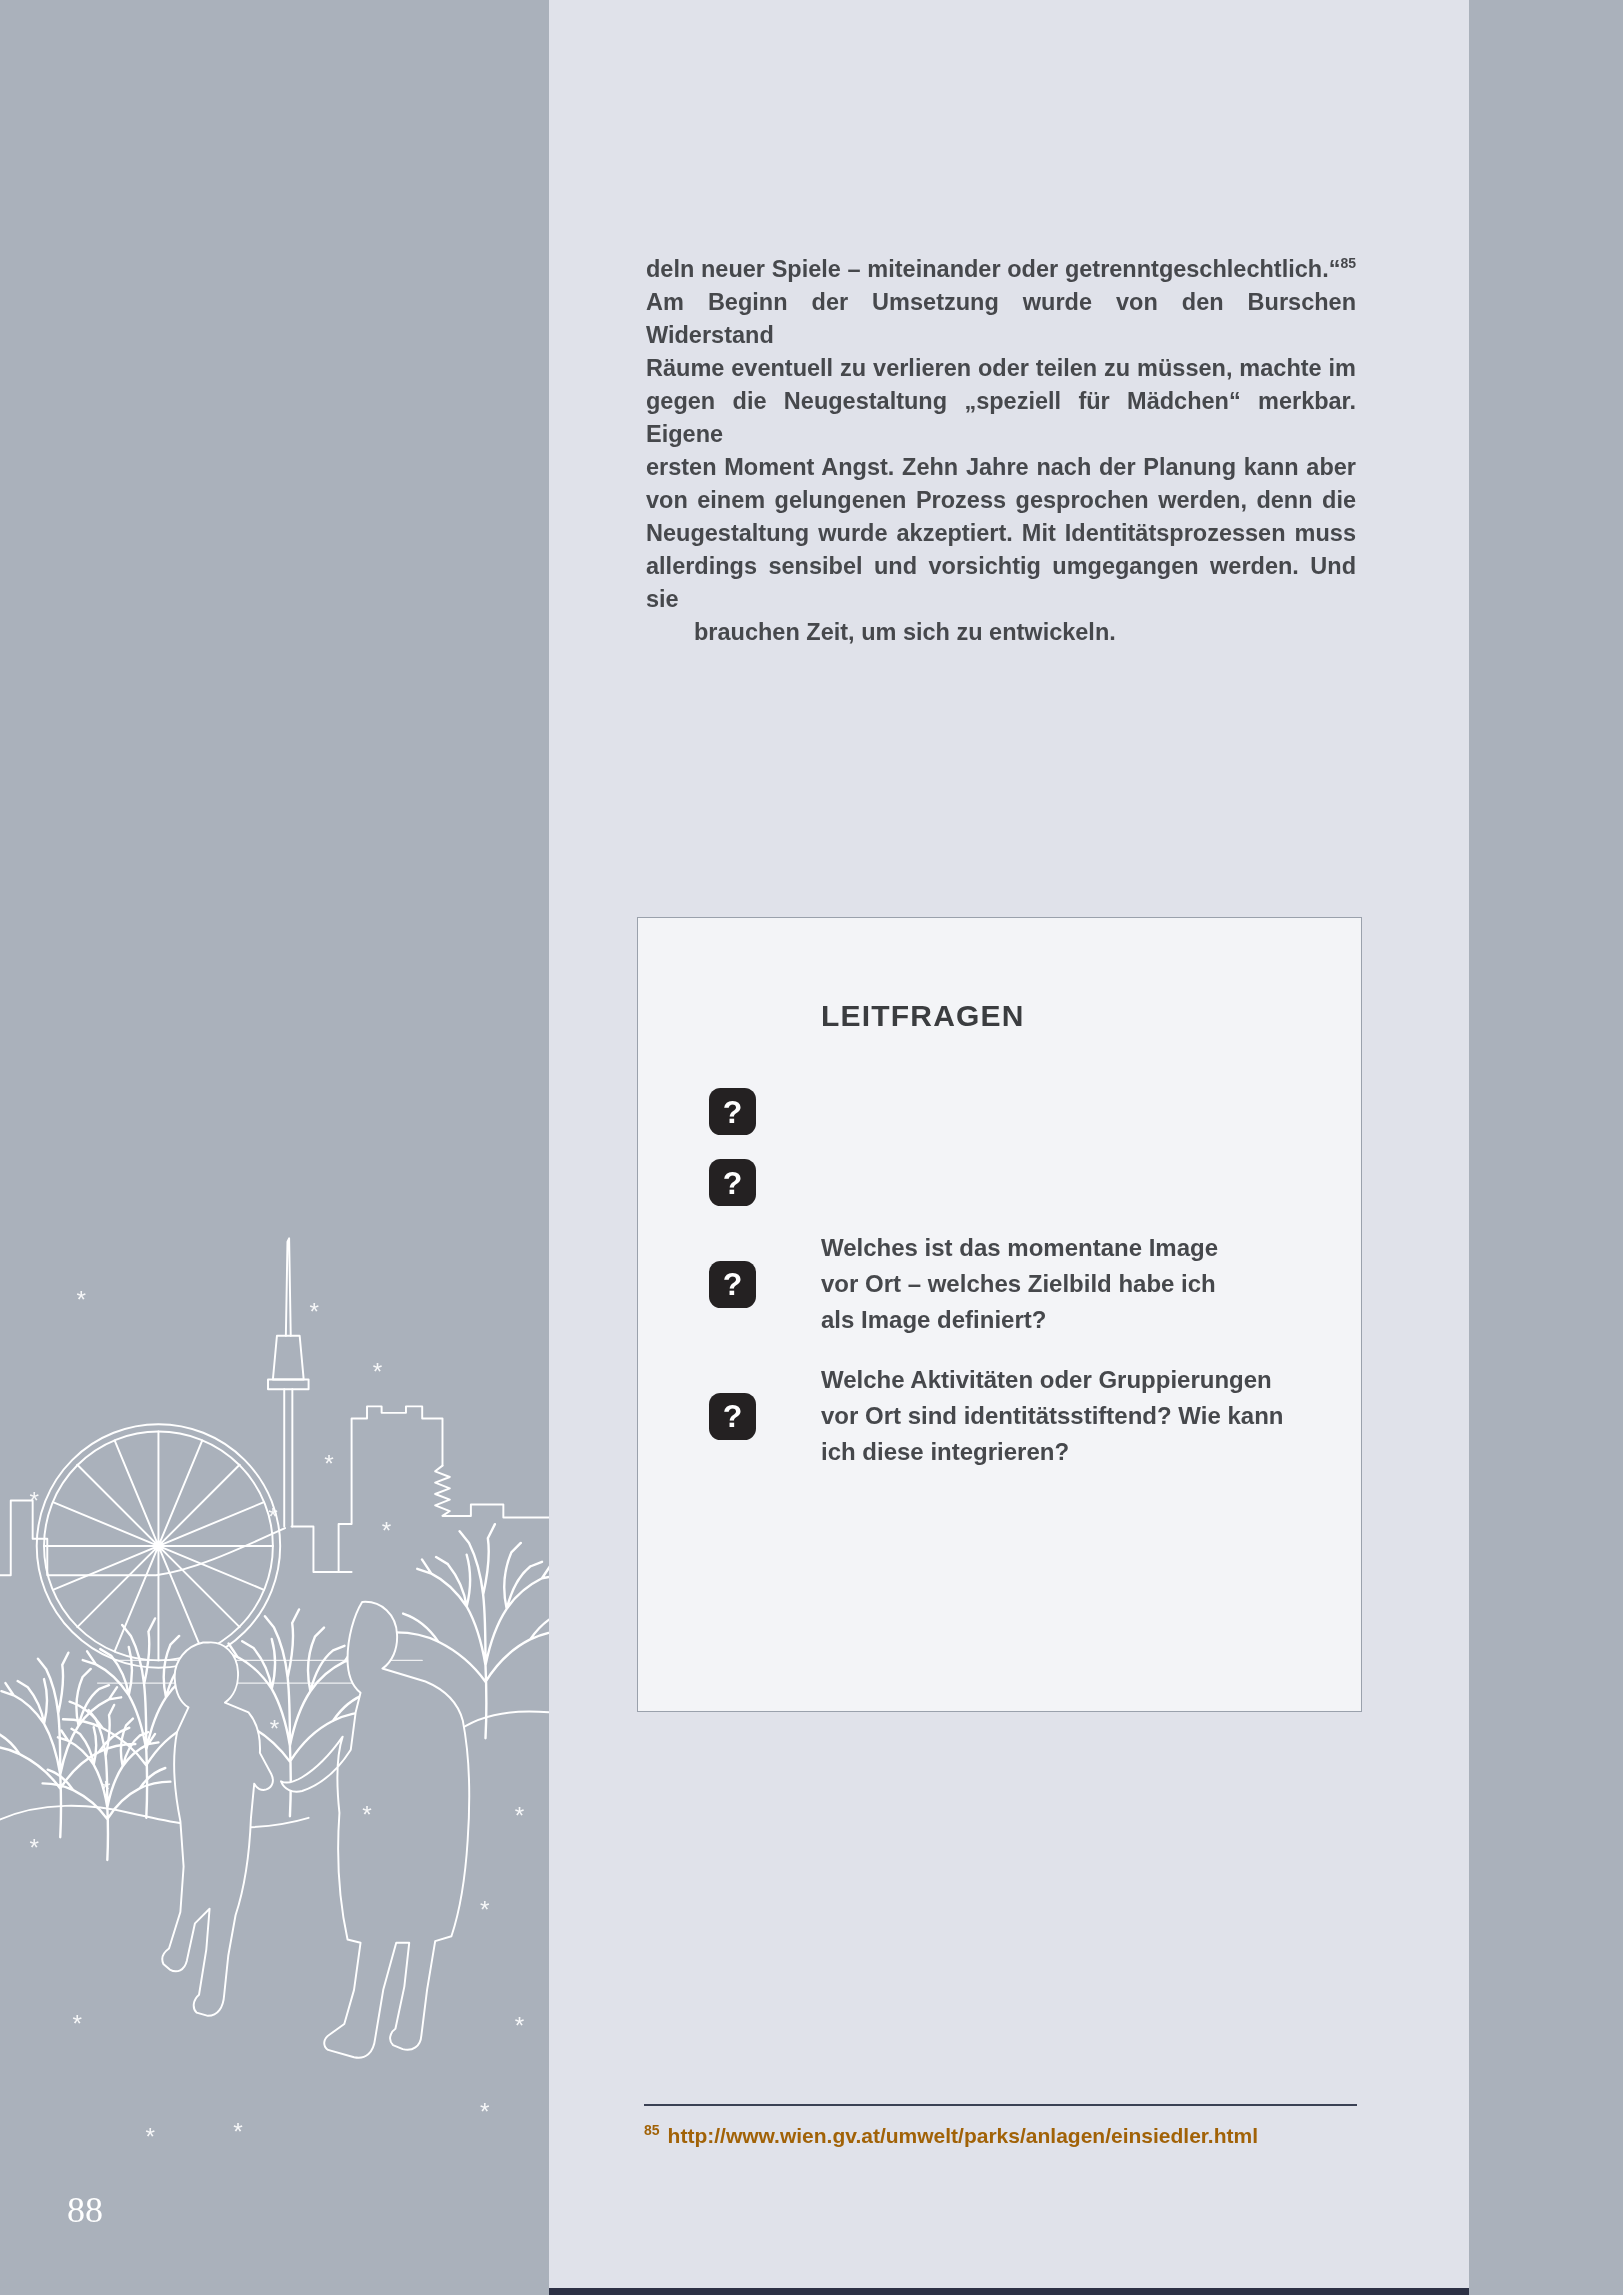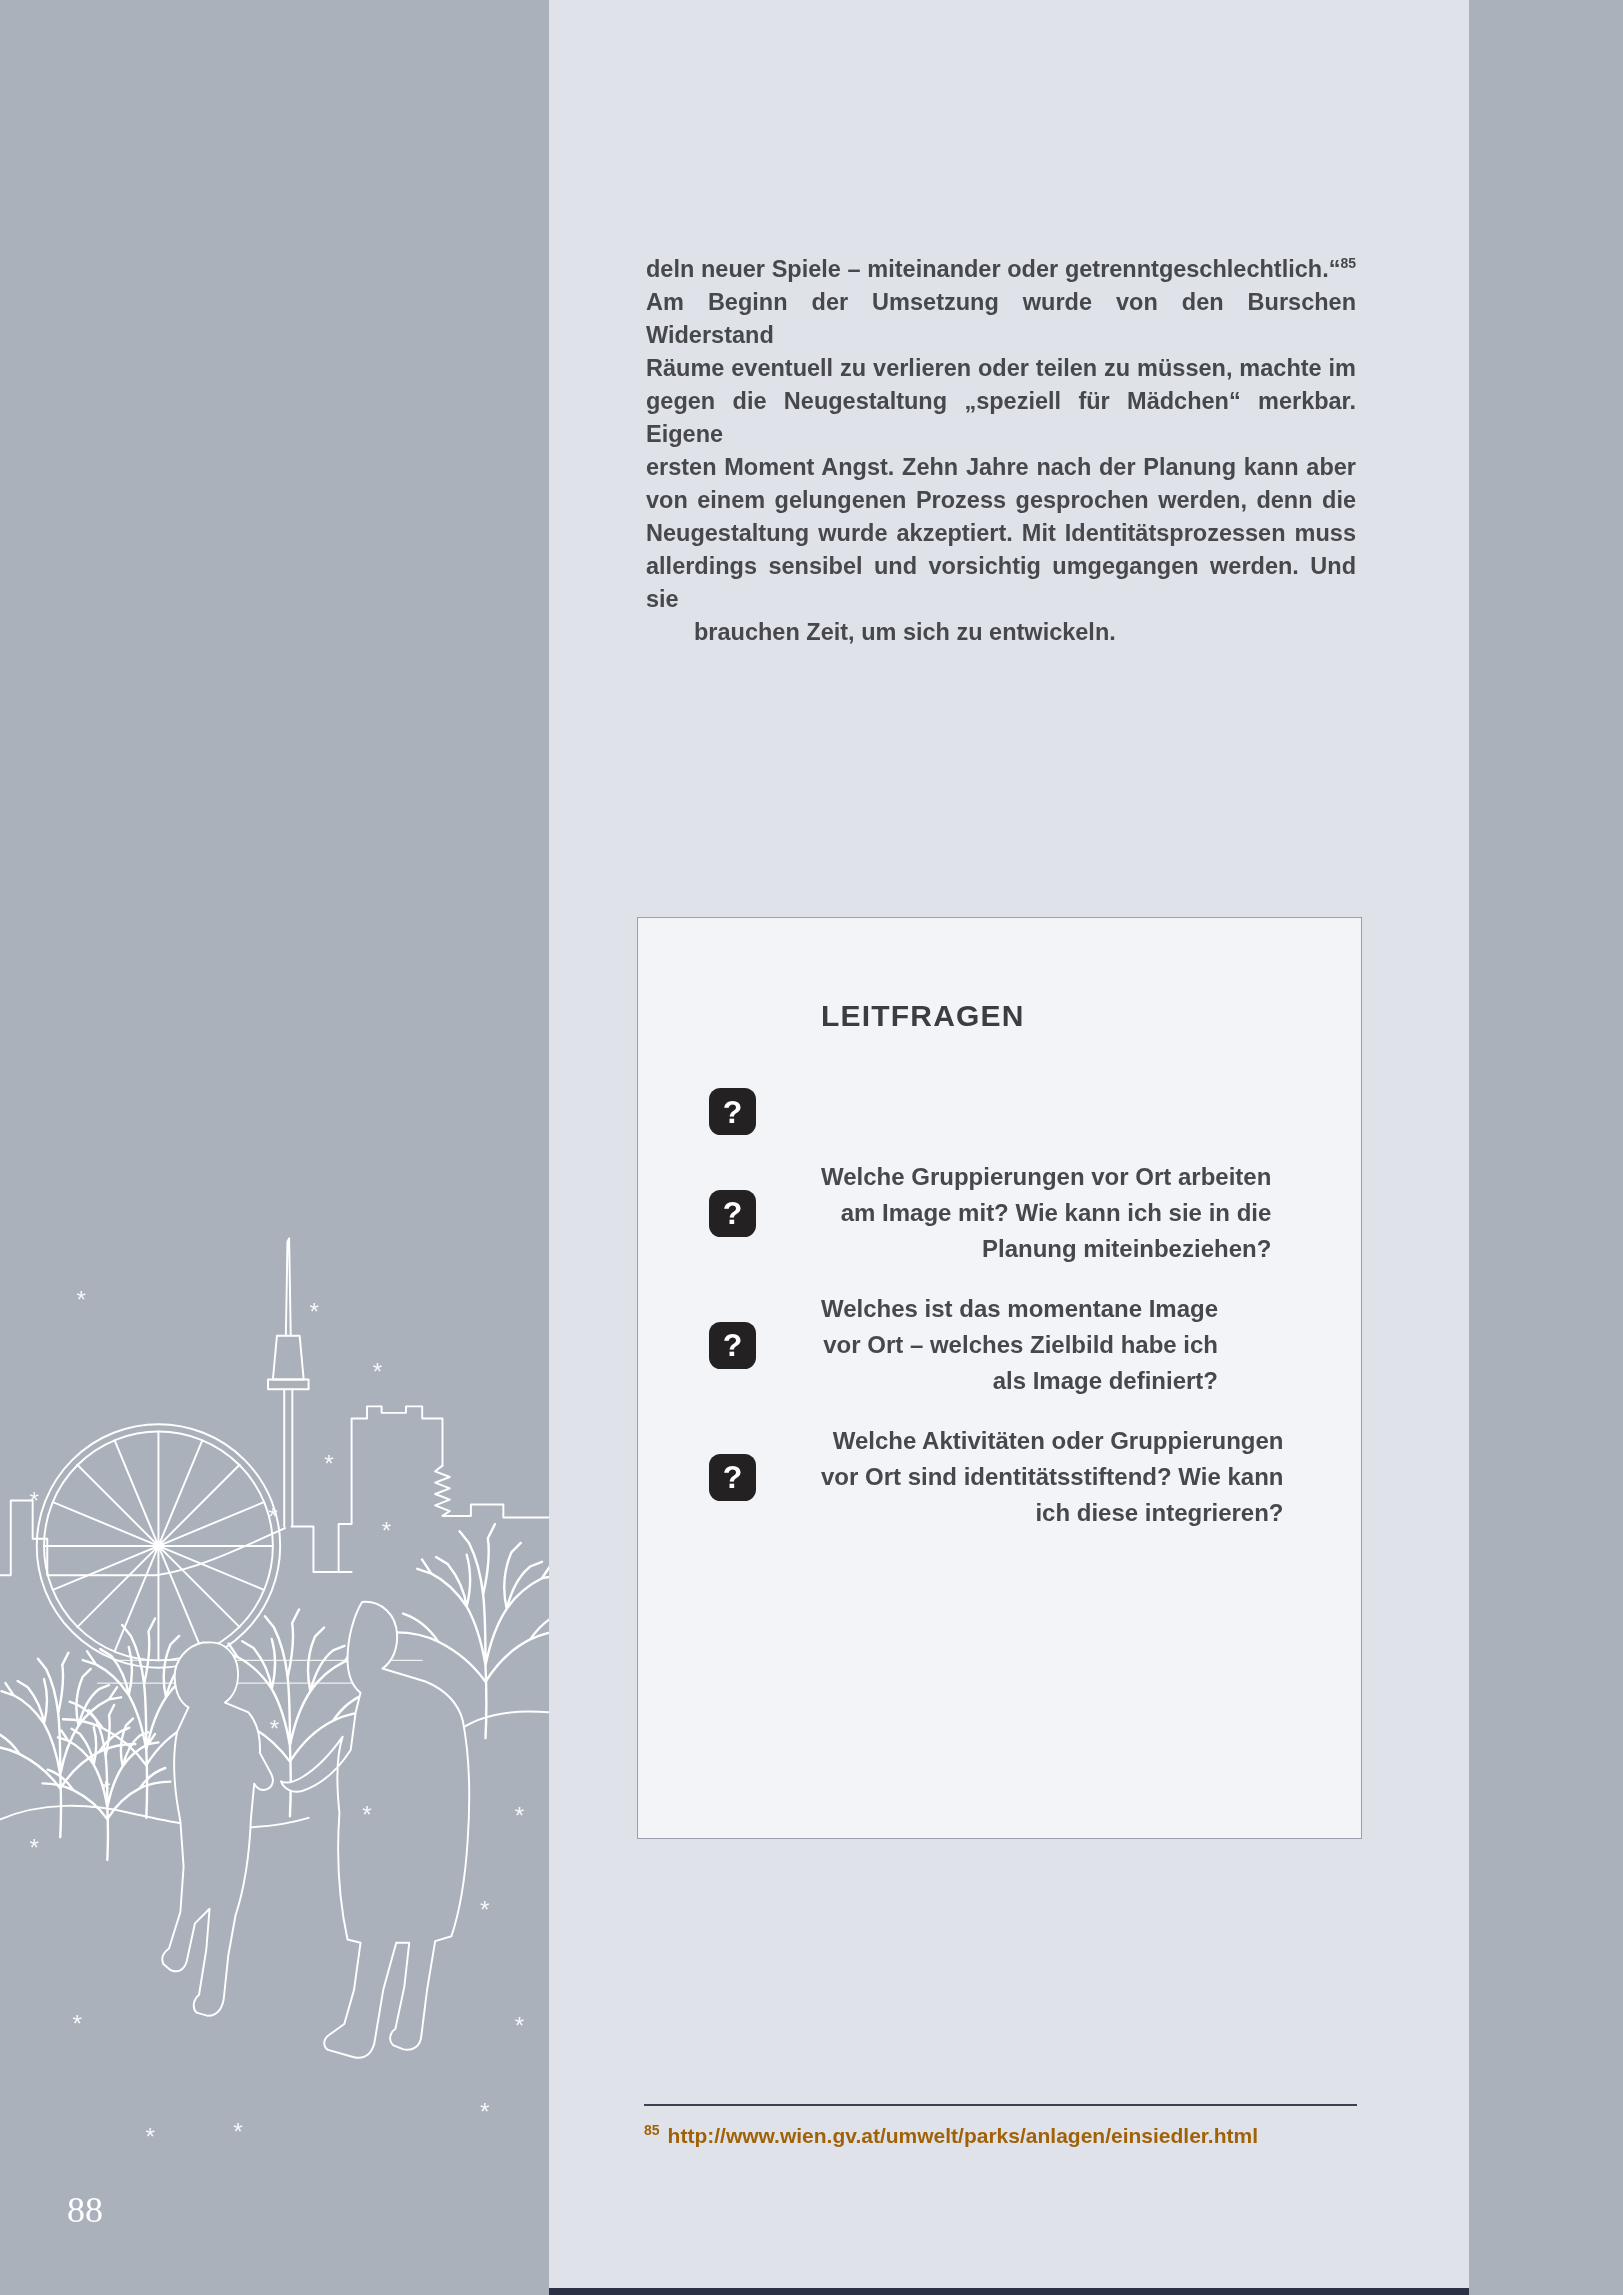--- a/index.html
+++ b/index.html
@@ -21,22 +21,22 @@
     font-family:"Liberation Serif", serif;font-size:36px;line-height:1;}
 
   
   .body-text{position:absolute;left:97px;top:253px;width:710px;color:var(--bodytext);
     font-size:23.5px;line-height:33px;}
   .body-line{text-align:justify;text-align-last:justify;white-space:normal;}
   .body-line.last{text-align-last:left;margin-left:48px;}
   .body-line sup{font-size:14px;vertical-align:super;line-height:0;}
 
   
-  .leitfragen-box{position:absolute;left:88px;top:917px;width:725px;height:922px;
-    background:var(--boxbg);border:1.6px solid var(--boxborder);box-sizing:border-box;text-align:right;}
+  .leitfragen-box{position:absolute;left:88px;top:917px;width:725px;height:795px;
+    background:var(--boxbg);border:1.6px solid var(--boxborder);box-sizing:border-box;}
   .leitfragen-heading{position:absolute;left:183px;top:81px;font-size:30px;color:#3b3d40;
     letter-spacing:1.2px;line-height:1.1;}
   .leitfragen-items{position:absolute;left:71px;top:170px;right:29px;}
   .leitfragen-item{display:flex;align-items:center;column-gap:65px;margin-bottom:24px;}
   .q-icon{flex:0 0 47px;width:47px;height:47px;border-radius:11.4px;background:var(--iconbg);
     display:flex;align-items:center;justify-content:center;color:#fff;font-size:32px;line-height:1;}
   .q-lines{color:var(--bodytext);font-size:24px;line-height:36px;}
 
   
   .footnote{position:absolute;left:95px;top:2104px;width:713px;}
@@ -167,25 +167,20 @@
       </div>
 
     <div class="leitfragen-box">
       <div class="leitfragen-heading">LEITFRAGEN</div>
       <div class="leitfragen-items" id="leitfragen-items">
           <div class="leitfragen-item">
             <div class="q-icon">?</div>
           </div>
           <div class="leitfragen-item">
             <div class="q-icon">?</div>
-            <div class="q-lines">
-              <div>Welche Gruppierungen vor Ort arbeiten</div>
-              <div>am Image mit? Wie kann ich sie in die</div>
-              <div>Planung miteinbeziehen?</div>
-            </div>
           </div>
           <div class="leitfragen-item">
             <div class="q-icon">?</div>
             <div class="q-lines">
               <div>Welches ist das momentane Image</div>
               <div>vor Ort – welches Zielbild habe ich</div>
               <div>als Image definiert?</div>
             </div>
           </div>
           <div class="leitfragen-item">

